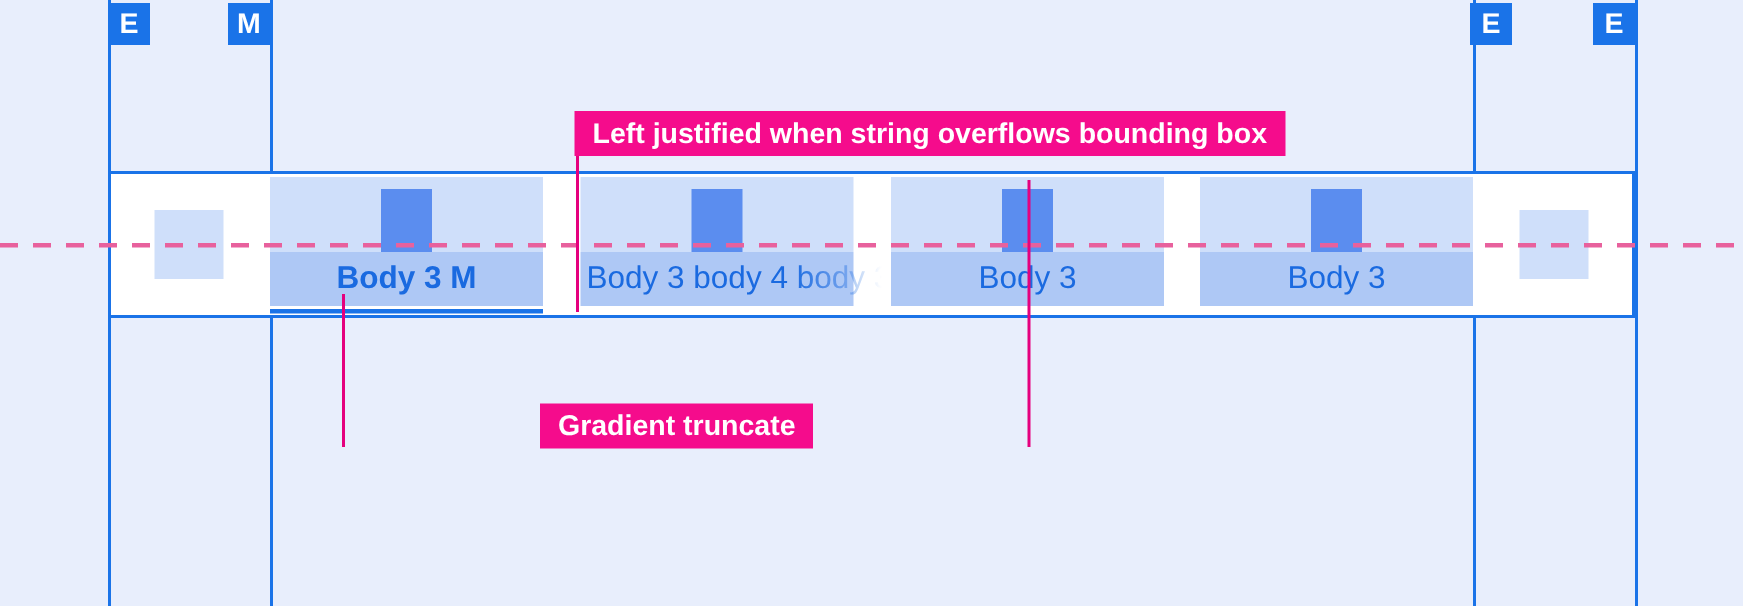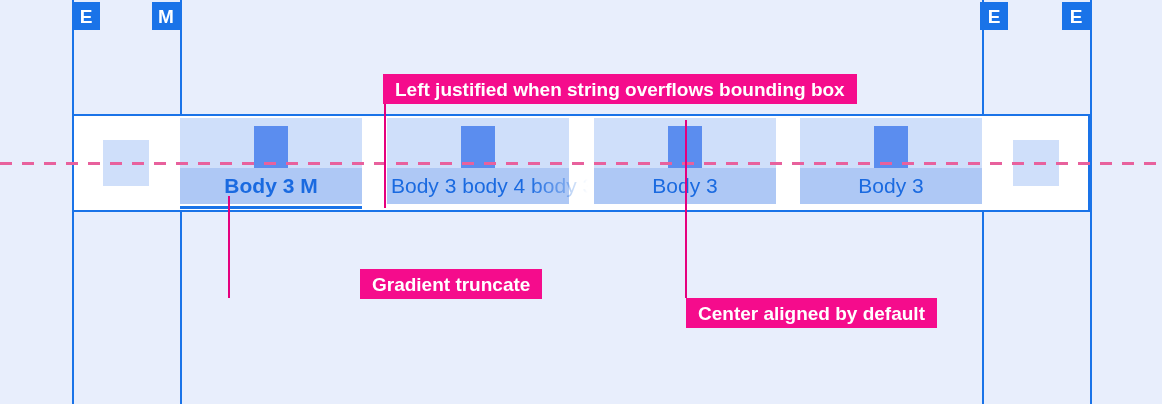--- a/index.html
+++ b/index.html
@@ -137,15 +137,14 @@
   </div>
 
   <div class="hdash"></div>
 
   <div class="vline" style="left:384px;top:104px;height:104px;"></div>
   <div class="vline" style="left:228px;top:196px;height:102px;"></div>
   <div class="vline" style="left:685px;top:120px;height:178px;"></div>
 
   <div class="anno" style="left:383px;top:74px;">Left justified when string overflows bounding box</div>
   <div class="anno" style="left:360px;top:225px;margin-top:44px;">Gradient truncate</div>
-  <div class="anno" style="left:686px;top:298px;">Center aligned by default</div>
 
 </div>
 
 </body></html>

